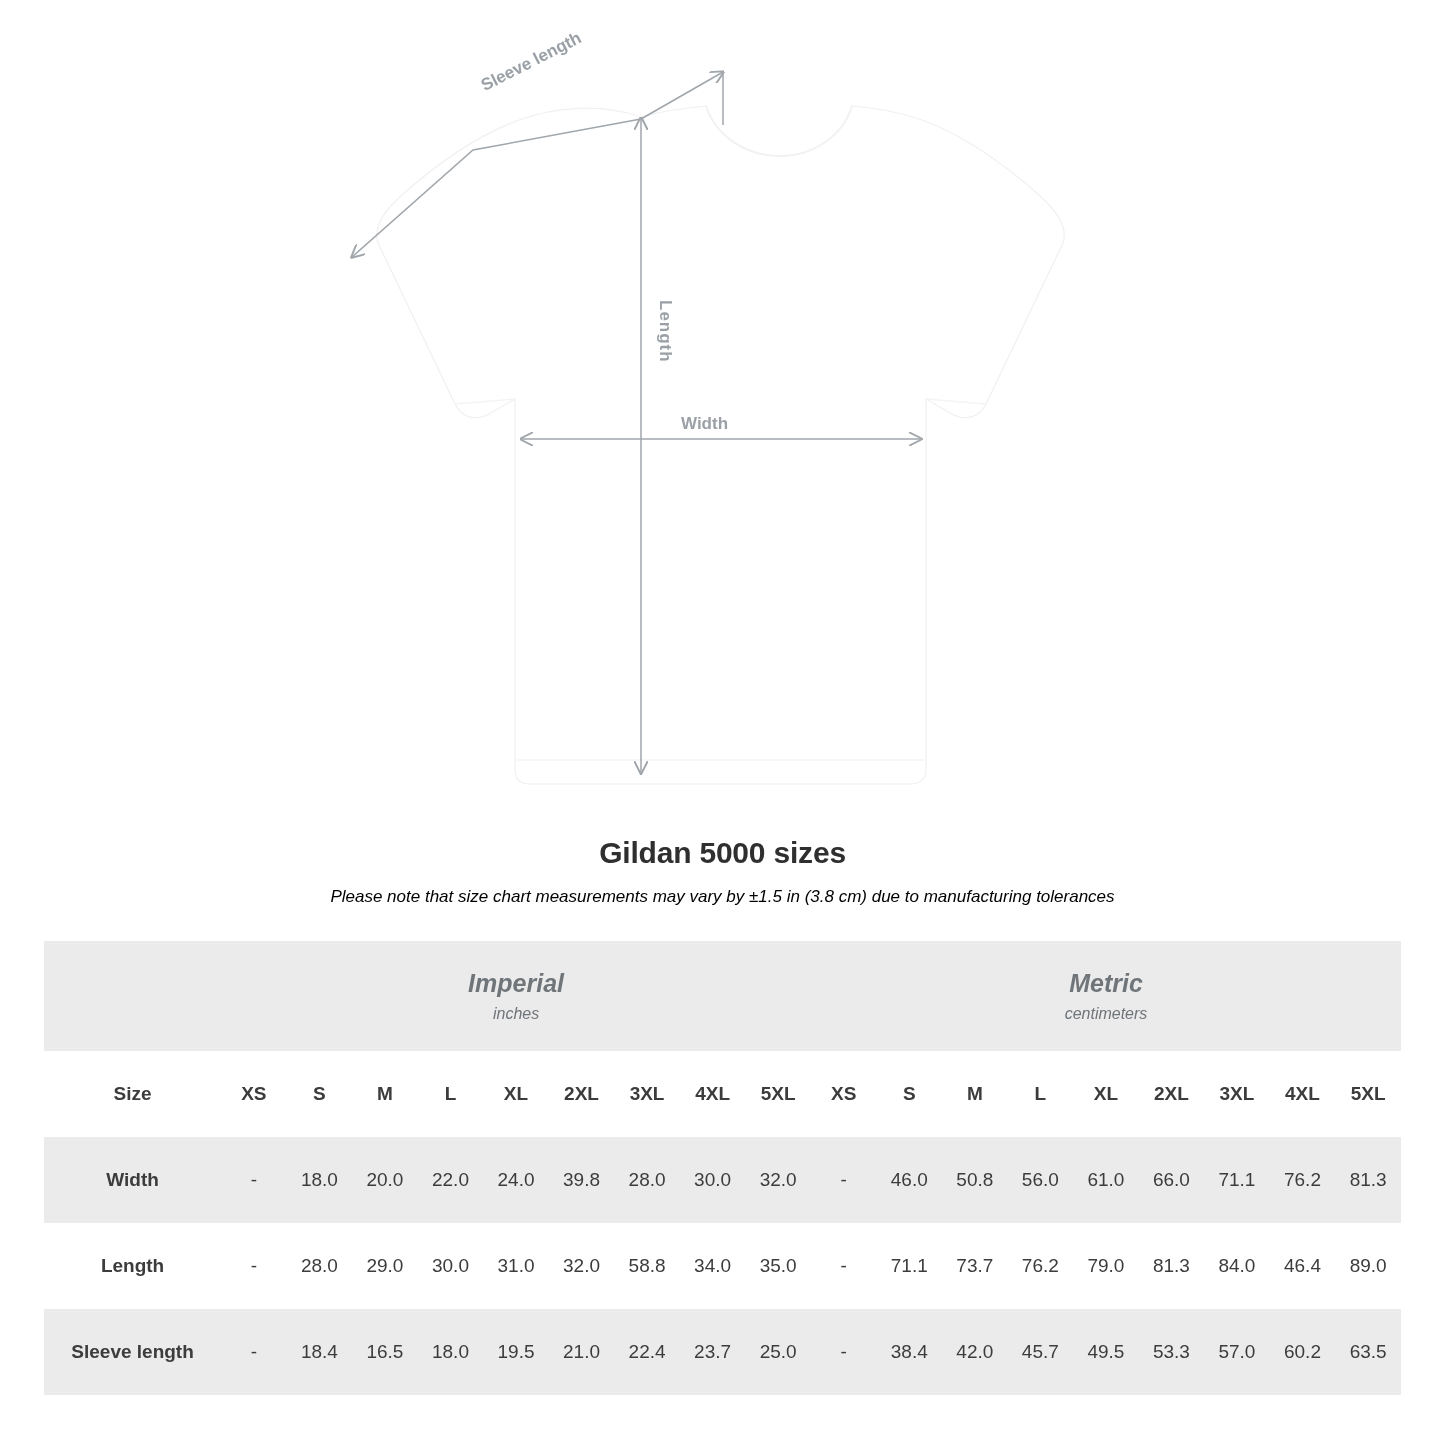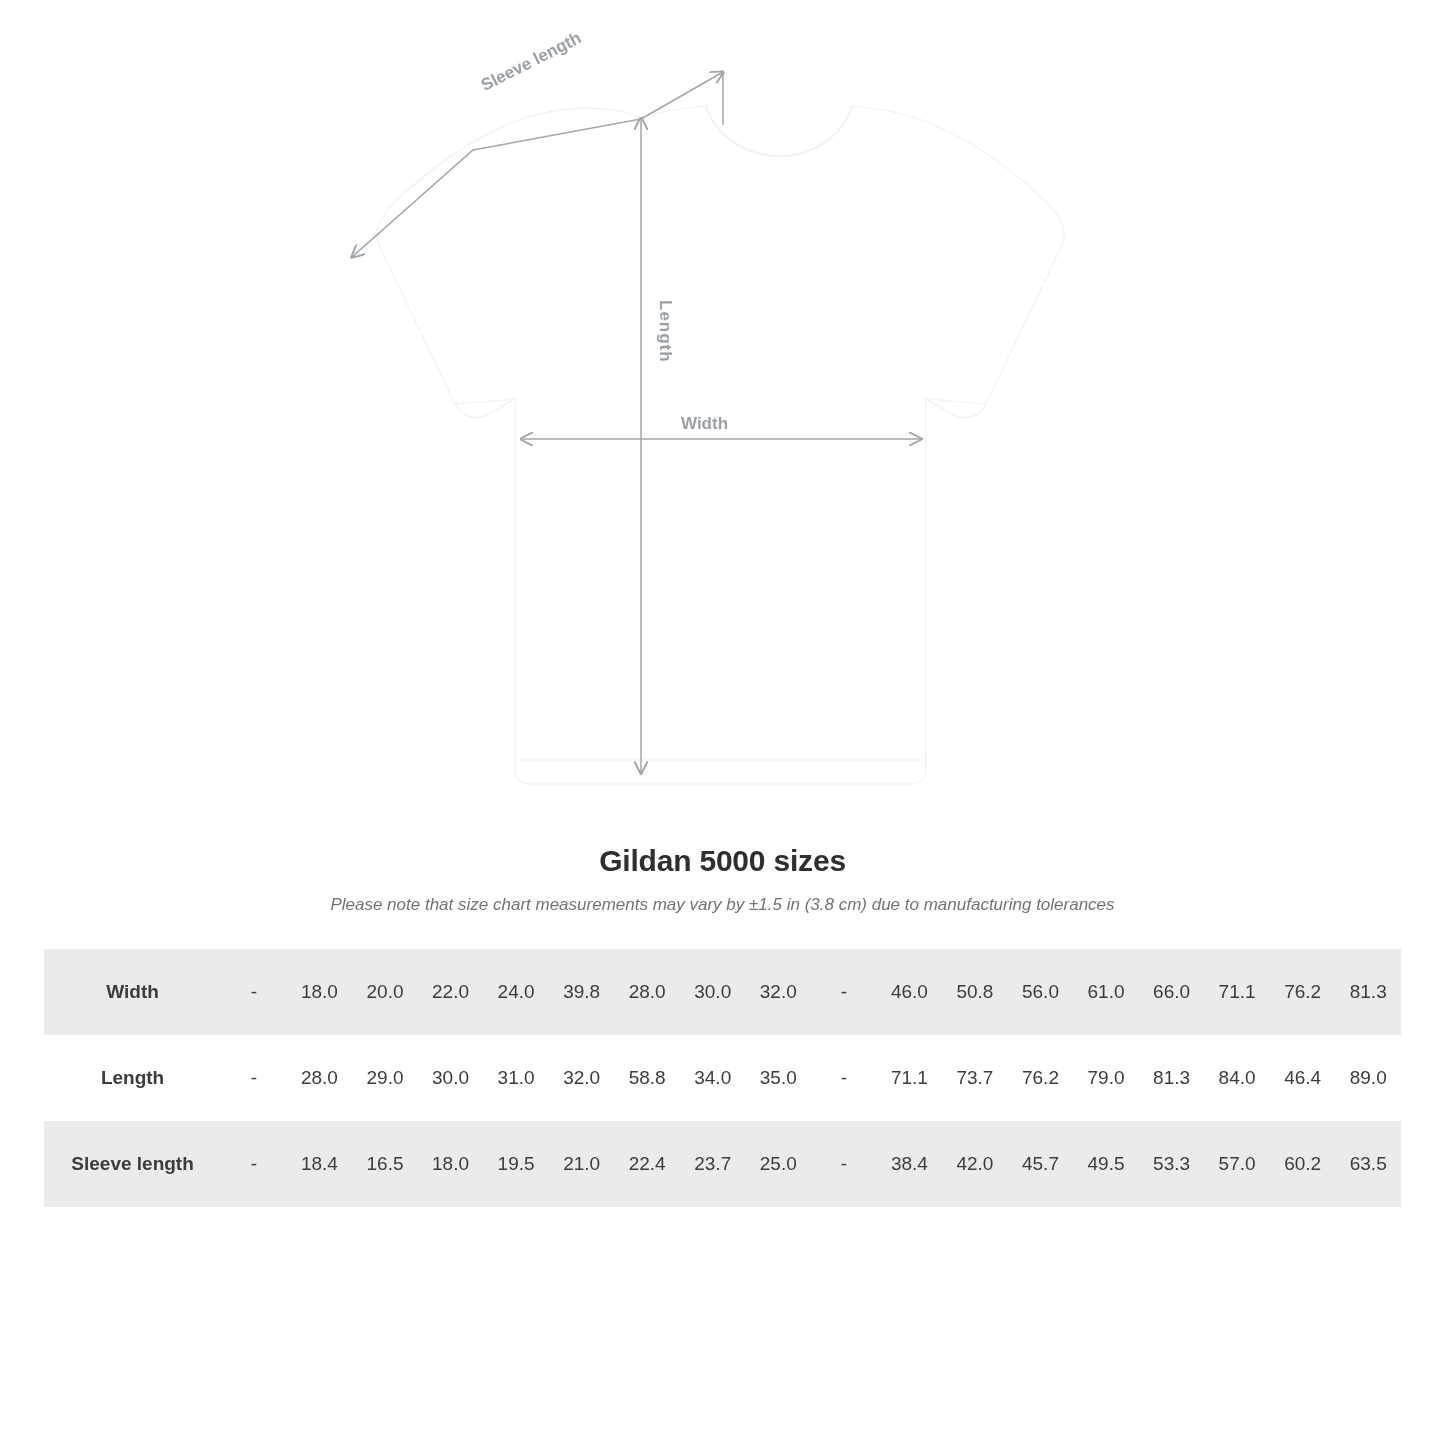--- a/index.html
+++ b/index.html
@@ -50,33 +50,33 @@
     letter-spacing: 1px;
   }
   #label-width {
     left: 681px;
     top: 414px;
   }
 
   
   .title-block {
     text-align: center;
-    margin-top: 14px;
+    margin-top: 6px;
   }
   .chart-title {
     font-size: 30px;
     font-weight: bold;
     color: #2f2f2f;
     margin: 0;
     letter-spacing: -0.2px;
   }
   .chart-note {
     font-size: 17px;
     font-style: italic;
-    color: #737373;
+    color: #000000;
     margin-top: 17px;
   }
 
   
   .table-wrap {
     margin: 34px 44px 0 44px;
   }
   table.size-table {
     border-collapse: collapse;
     width: 1357px;
@@ -221,21 +221,53 @@
           <col class="cell">
           <col class="cell">
           <col class="cell">
           <col class="cell">
         <col class="cell">
           <col class="cell">
           <col class="cell">
           <col class="cell">
       </colgroup>
       <tbody>
-
+        <tr class="unit-row">
+          <td></td>
+          <td colspan="9">
+            <div class="unit-name">Imperial</div>
+            <div class="unit-sub">inches</div>
+          </td>
+          <td colspan="9">
+            <div class="unit-name">Metric</div>
+            <div class="unit-sub">centimeters</div>
+          </td>
+        </tr>
+
+        <tr class="header-row">
+          <td class="rowlabel">Size</td>
+          <td>XS</td>
+          <td>S</td>
+          <td>M</td>
+          <td>L</td>
+          <td>XL</td>
+          <td>2XL</td>
+          <td>3XL</td>
+          <td>4XL</td>
+          <td>5XL</td>
+          <td>XS</td>
+          <td>S</td>
+          <td>M</td>
+          <td>L</td>
+          <td>XL</td>
+          <td>2XL</td>
+          <td>3XL</td>
+          <td>4XL</td>
+          <td>5XL</td>
+        </tr>
 
         <tr class="data-row alt">
           <td class="rowlabel">Width</td>
           <td>-</td>
           <td>18.0</td>
           <td>20.0</td>
           <td>22.0</td>
           <td>24.0</td>
           <td>39.8</td>
           <td>28.0</td>

